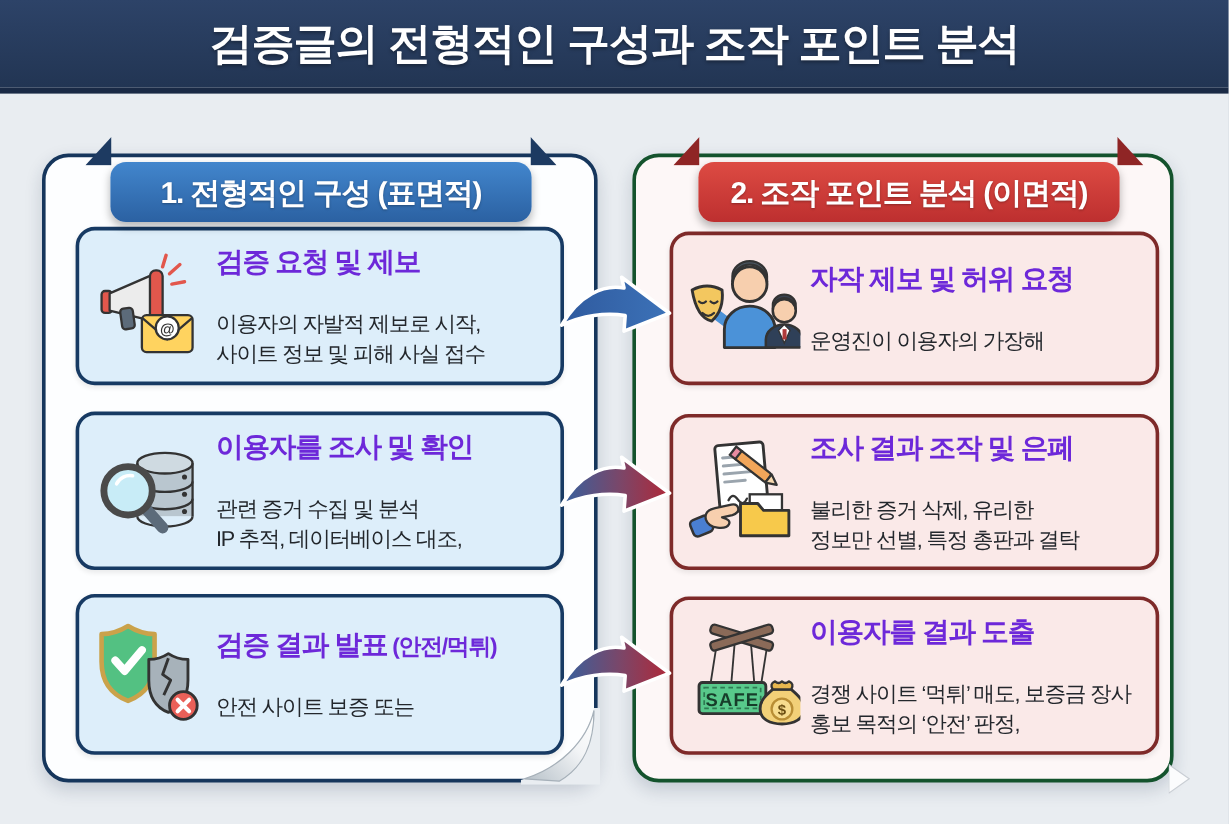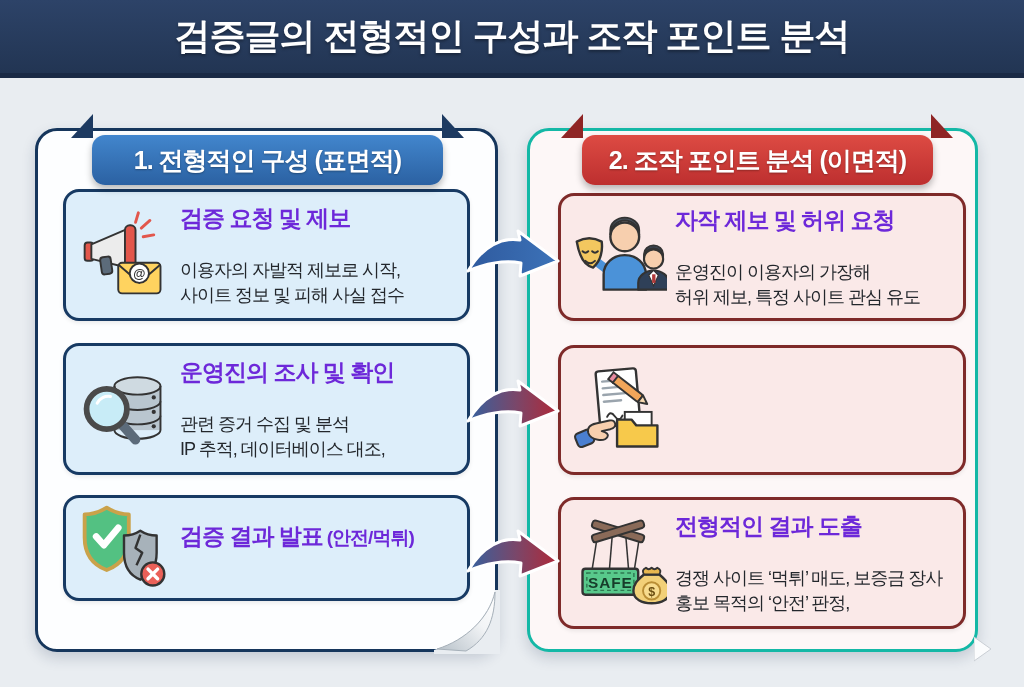--- a/index.html
+++ b/index.html
@@ -8,39 +8,39 @@
   
   .header{position:absolute;left:0;top:0;width:1024px;height:73px;
           background:linear-gradient(180deg,#2d4368,#223553);
           border-bottom:5px solid #1a2a45;display:flex;align-items:center;justify-content:center;}
   .header h1{margin:12px;color:#ffffff;font-size:36px;font-weight:800;letter-spacing:-1px;
              text-shadow:0 2px 3px rgba(0,0,0,.35);}
   
   .panel{position:absolute;top:128px;height:524px;border-radius:22px;
          box-shadow:0 6px 14px rgba(25,45,75,.18);box-sizing:border-box;}
   .panel-left{left:35px;width:463px;background:#fdfeff;border:3px solid #16365c;}
-  .panel-right{left:527px;width:451px;background:#fdf7f7;border:3px solid #14b8a6;}
+  .panel-right{left:527px;width:451px;background:#fdf7f7;border:3px solid #14532d;}
   
   .pill{position:absolute;top:112px;width:351px;height:50px;border-radius:13px;z-index:5;
         display:flex;align-items:center;justify-content:center;color:#fff;font-size:25px;
         font-weight:800;letter-spacing:-1px;box-shadow:0 4px 7px rgba(0,0,0,.28);
         text-shadow:0 1px 2px rgba(0,0,0,.3);margin-top:23px;}
   .pill-blue{left:92px;background:linear-gradient(180deg,#4286cd,#2b61a2);}
   .pill-red{left:582px;background:linear-gradient(180deg,#dd4b43,#bd2f2f);text-align:center;}
   .fold{position:absolute;top:114px;width:22px;height:24px;z-index:4;}
   .fold-l{clip-path:polygon(100% 0,100% 100%,0 100%);}
   .fold-r{clip-path:polygon(0 0,100% 100%,0 100%);}
   .fold-blue{background:#1d3a61;} .fold-red{background:#8f2525;}
   .fb-l{left:71px;} .fb-r{left:442px;} .fr-l{left:561px;} .fr-r{left:931px;}
   
   .card{position:absolute;border-radius:16px;box-sizing:border-box;display:flex;
         align-items:center;gap:8px;padding:0 8px 0 10px;box-shadow:0 2px 4px rgba(0,0,0,.08);}
   .card-blue{left:25px;width:407px;background:#ddeefa;border:3px solid #173a63;}
   .card-red{left:28px;width:408px;background:#fae9e8;border:3px solid #7e2a29;}
-  .lc1{top:58px;height:132px;} .lc2{top:212px;height:132px;} .lc3{top:364px;height:106px;}
+  .lc1{top:58px;height:132px;} .lc2{top:212px;height:132px;} .lc3{top:364px;height:134px;}
   .rc1{top:62px;height:128px;} .rc2{top:214px;height:130px;} .rc3{top:366px;height:132px;}
   .icon{width:96px;height:96px;flex:0 0 auto;}
   .ctext{flex:1;min-width:0;}
   .ctitle{font-size:23px;font-weight:800;color:#6d28d9;letter-spacing:-1px;white-space:nowrap;}
   .ctitle .suffix{font-size:19px;font-weight:700;margin-left:4px;}
   .cbody{margin-top:24px;font-size:18px;line-height:1.36;color:#23272c;font-weight:500;
          letter-spacing:-1px;white-space:nowrap;}
   
   .arrow{position:absolute;width:102px;height:52px;z-index:6;}
   .a1{left:463px;top:227px;} .a2{left:463px;top:377px;} .a3{left:463px;top:527px;}
@@ -110,40 +110,41 @@
         <path d="M40,72 a24,9 0 0 0 48,0" fill="none" stroke="#333" stroke-width="2"></path>
         <path d="M40,26 V72 M88,26 V72" stroke="#333" stroke-width="2"></path>
         <circle cx="81" cy="38" r="2.2" fill="#333"></circle>
           <circle cx="81" cy="53" r="2.2" fill="#333"></circle>
         <circle cx="81" cy="68" r="2.2" fill="#333"></circle>
         <line x1="46" y1="64" x2="62" y2="82" stroke="#5c6b7a" stroke-width="10" stroke-linecap="round"></line>
         <circle cx="32" cy="50" r="21" fill="#c8ecf7" stroke="#4a4a4a" stroke-width="6"></circle>
         <path d="M22,44 a13,13 0 0 1 14,-7" fill="none" stroke="#ffffff" stroke-width="3" stroke-linecap="round"></path>
       </svg>
       <div class="ctext">
-        <div class="ctitle">운영진의 조사 및 확인</div>
+        <div class="ctitle">이용자를 조사 및 확인</div>
         <div class="cbody">
           <div>관련 증거 수집 및 분석</div>
           <div>IP 추적, 데이터베이스 대조,</div>
         </div>
       </div>
     </div>
 
     <div class="card card-blue lc3">
       <svg class="icon" viewBox="0 0 100 100">
         <path d="M32,8 C40,13 48,15 55,15 V39 C55,58 45,68 32,73 C19,68 9,58 9,39 V15 C16,15 24,13 32,8 Z" fill="#53c182" stroke="#caa24a" stroke-width="4" stroke-linejoin="round"></path>
         <path d="M21,38 l8,9 l15,-18" fill="none" stroke="#ffffff" stroke-width="7" stroke-linecap="round" stroke-linejoin="round"></path>
         <path d="M67,32 C73,36 79,37 84,37 V55 C84,70 77,79 67,83 C57,79 50,70 50,55 V37 C55,37 61,36 67,32 Z" fill="#a7b2ba" stroke="#333" stroke-width="2.5" stroke-linejoin="round"></path>
         <path d="M67,36 L62,50 L69,55 L63,68" fill="none" stroke="#333" stroke-width="2.5" stroke-linejoin="round"></path>
         <circle cx="80" cy="77" r="12" fill="#ea6058" stroke="#333" stroke-width="2.5"></circle>
         <path d="M75,72 L85,82 M85,72 L75,82" stroke="#fff" stroke-width="3.5" stroke-linecap="round"></path>
       </svg>
       <div class="ctext">
         <div class="ctitle"><span>검증 결과 발표</span><span class="suffix">(안전/먹튀)</span></div>
         <div class="cbody">
+          <div>안전 사이트 보증 또는</div>
         </div>
       </div>
     </div>
   </div>
 
   <div class="panel panel-right">
 
     <div class="card card-red rc1">
       <svg class="icon" viewBox="0 0 100 100">
         <line x1="36" y1="62" x2="20" y2="50" stroke="#4b92d8" stroke-width="9" stroke-linecap="round"></line>
@@ -156,21 +157,20 @@
         <circle cx="86" cy="52" r="10" fill="#f7cfae" stroke="#333" stroke-width="2.2"></circle>
         <path d="M76,51 a10,10 0 0 1 20,0 l0,-4 a10,9 0 0 0 -20,0 z" fill="#3a4350" stroke="#333" stroke-width="1.8"></path>
         <path d="M70,84 v-7 a16,13 0 0 1 32,0 v7 z" fill="#2f4058" stroke="#333" stroke-width="2.2" stroke-linejoin="round"></path>
         <path d="M86,64 l-5,5 l5,11 l5,-11 z" fill="#ffffff" stroke="#333" stroke-width="1.2"></path>
         <rect x="84.5" y="68" width="3.5" height="9" fill="#b03a3a"></rect>
       </svg>
       <div class="ctext">
         <div class="ctitle">자작 제보 및 허위 요청</div>
         <div class="cbody">
           <div>운영진이 이용자의 가장해</div>
-          <div>허위 제보, 특정 사이트 관심 유도</div>
         </div>
       </div>
     </div>
 
     <div class="card card-red rc2">
       <svg class="icon" viewBox="0 0 100 100">
         <g transform="rotate(-5 50 38)">
           <rect x="28" y="8" width="42" height="58" rx="3" fill="#ffffff" stroke="#333" stroke-width="2.5"></rect>
           <path d="M34,19 h20 M34,26 h26 M34,33 h26 M34,40 h18" stroke="#9aa4ad" stroke-width="2.5" stroke-linecap="round"></path>
           <path d="M36,56 q4,-7 8,0 q4,7 8,0" fill="none" stroke="#333" stroke-width="2" stroke-linecap="round"></path>
@@ -178,40 +178,47 @@
         <g transform="rotate(38 60 28)">
           <rect x="42" y="24" width="34" height="9" rx="2" fill="#f2a65a" stroke="#333" stroke-width="2"></rect>
           <rect x="37" y="24" width="6" height="9" fill="#e88ba0" stroke="#333" stroke-width="2"></rect>
           <path d="M76,24 l9,4.5 l-9,4.5 z" fill="#f7d9b0" stroke="#333" stroke-width="2" stroke-linejoin="round"></path>
         </g>
         <rect x="5" y="72" width="18" height="15" rx="4" fill="#4a7fd1" stroke="#333" stroke-width="2.2" transform="rotate(-22 14 79)"></rect>
         <path d="M18,74 q-2,-8 8,-10 l14,-3 q5,-1 6,3 t-5,6 l-9,2 q8,2 6,6 q-2,4 -10,3 q-8,-1 -10,-7 z" fill="#f7cfae" stroke="#333" stroke-width="2" stroke-linejoin="round"></path>
         <rect x="56" y="52" width="28" height="22" fill="#ffffff" stroke="#333" stroke-width="2"></rect>
         <path d="M48,60 h15 l5,6 h22 v22 h-42 z" fill="#f7c94b" stroke="#333" stroke-width="2.5" stroke-linejoin="round"></path>
       </svg>
+      <div class="ctext">
+        <div class="ctitle">조사 결과 조작 및 은폐</div>
+        <div class="cbody">
+          <div>불리한 증거 삭제, 유리한</div>
+          <div>정보만 선별, 특정 총판과 결탁</div>
+        </div>
+      </div>
     </div>
 
     <div class="card card-red rc3">
       <svg class="icon" viewBox="0 0 100 100">
         <line x1="27" y1="25" x2="22" y2="57" stroke="#333" stroke-width="1.6"></line>
         <line x1="43" y1="21" x2="40" y2="57" stroke="#333" stroke-width="1.6"></line>
         <line x1="57" y1="21" x2="60" y2="57" stroke="#333" stroke-width="1.6"></line>
         <line x1="71" y1="25" x2="66" y2="57" stroke="#333" stroke-width="1.6"></line>
         <rect x="21" y="13" width="56" height="8" rx="3" fill="#8a6a58" stroke="#333" stroke-width="2" transform="rotate(17 49 17)"></rect>
         <rect x="21" y="13" width="56" height="8" rx="3" fill="#8a6a58" stroke="#333" stroke-width="2" transform="rotate(-17 49 17)"></rect>
         <rect x="12" y="56" width="58" height="27" rx="3" fill="#58c98b" stroke="#333" stroke-width="2.5"></rect>
         <rect x="16.5" y="60.5" width="49" height="18" fill="none" stroke="#2e7a52" stroke-width="1.5" stroke-dasharray="4 3"></rect>
         <text x="41" y="76" text-anchor="middle" font-size="16" font-weight="bold" fill="#173d2a" letter-spacing="1">SAFE</text>
         <path d="M76,62 c-7,6 -11,10 -11,17 c0,9 9,13 19,13 c10,0 19,-4 19,-13 c0,-7 -4,-11 -11,-17 z" fill="#f2d078" stroke="#333" stroke-width="2.5" stroke-linejoin="round"></path>
         <path d="M76,62 q-3,-5 2,-7 q3,3 6,0 q3,3 6,0 q5,2 2,7 z" fill="#e8b74f" stroke="#333" stroke-width="2" stroke-linejoin="round"></path>
         <circle cx="84" cy="79" r="9" fill="#f7dc8e" stroke="#b98e35" stroke-width="2"></circle>
         <text x="84" y="84" text-anchor="middle" font-size="13" font-weight="bold" fill="#6b4e12">$</text>
       </svg>
       <div class="ctext">
-        <div class="ctitle">전형적인 결과 도출</div>
+        <div class="ctitle">이용자를 결과 도출</div>
         <div class="cbody">
           <div>경쟁 사이트 ‘먹튀’ 매도, 보증금 장사</div>
           <div>홍보 목적의 ‘안전’ 판정,</div>
         </div>
       </div>
     </div>
   </div>
 
   <div class="fold fold-l fold-blue fb-l"></div>
   <div class="fold fold-r fold-blue fb-r"></div>

